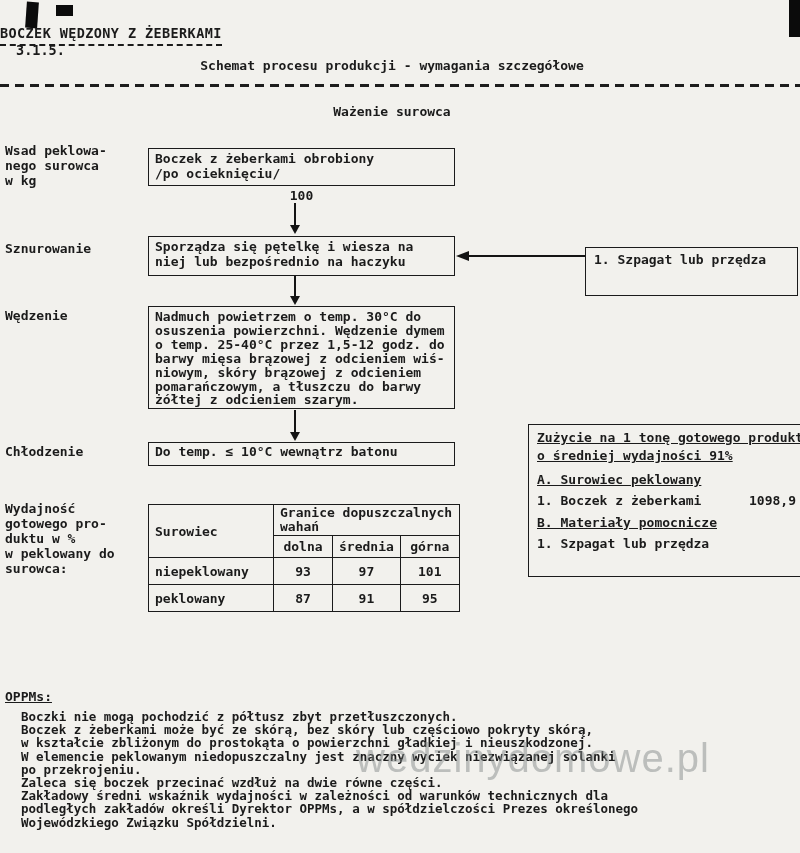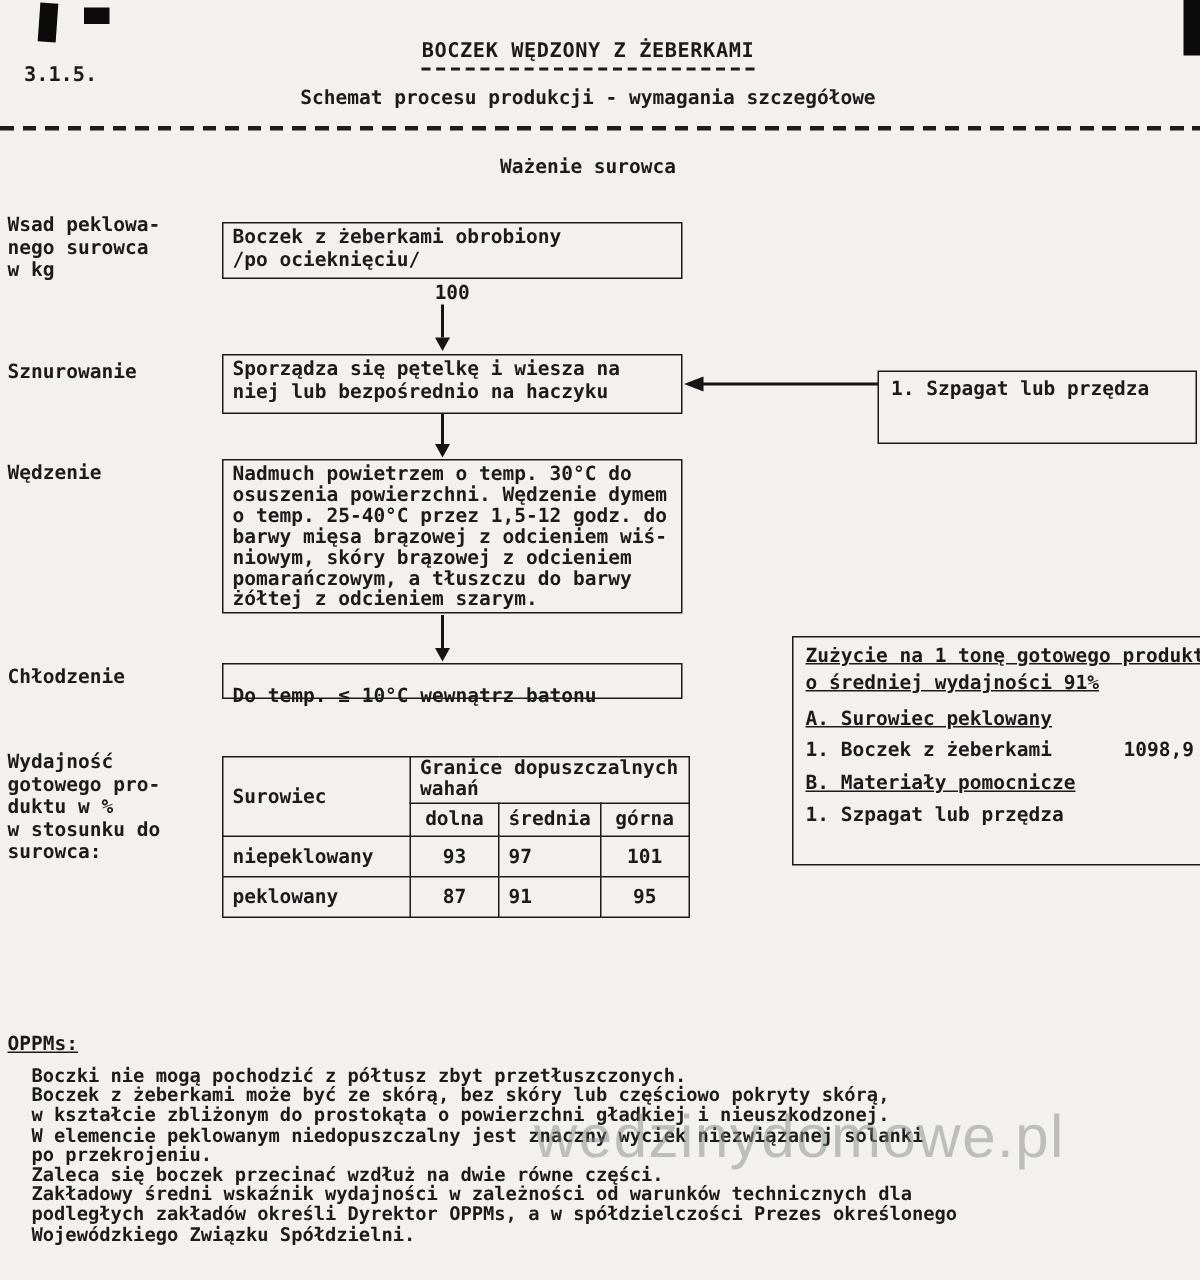--- a/index.html
+++ b/index.html
@@ -9,21 +9,21 @@
     font-family:"DejaVu Sans Mono","Liberation Mono",monospace;
     font-weight:700;color:#1b1b1b;
   }
   .abs{position:absolute;box-sizing:border-box;}
   .pre{white-space:pre-line;}
   .u{text-decoration:underline;}
   .artifact{background:#0b0b0b;}
 
   
   #section-number{left:16px;top:42px;font-size:13.5px;}
-  #title-wrap{left:0;top:23px;width:784px;text-align:center;}
+  #title-wrap{left:0;top:23px;width:784px;text-align:left;}
   #doc-title{display:inline-block;font-size:13.5px;letter-spacing:.4px;
     border-bottom:2.5px dashed #1b1b1b;padding-bottom:3px;}
   #doc-subtitle{left:0;top:58px;width:784px;text-align:center;font-size:13px;}
   #sep-dashed{left:0;top:84px;width:800px;height:2.5px;
     background:repeating-linear-gradient(90deg,#1d1d1d 0 9px,transparent 9px 15px);}
   #step-heading{left:0;top:104px;width:784px;text-align:center;font-size:13px;}
 
   
   .leftlabel{left:5px;font-size:13px;line-height:15px;}
   #label-wsad{top:143px;}
@@ -32,21 +32,21 @@
   #label-chlodzenie{top:444px;}
   #label-wydajnosc{top:501px;}
 
   
   .fbox{left:148px;width:307px;border:1.5px solid #1b1b1b;
     padding:3px 6px;font-size:13px;line-height:14.5px;}
   #box-surowiec{top:148px;height:38px;}
   #weight-100{left:148px;top:188px;width:307px;text-align:center;font-size:13px;}
   #box-sznurowanie{top:236px;height:40px;}
   #box-wedzenie{top:306px;height:103px;line-height:13.9px;}
-  #box-chlodzenie{top:442px;height:24px;padding-top:15px;}
+  #box-chlodzenie{top:442px;height:24px;padding-top:2px;}
 
   
   .vline{width:2px;background:#141414;left:294px;}
   .vhead{width:0;height:0;left:290px;
     border-left:5px solid transparent;border-right:5px solid transparent;
     border-top:9px solid #141414;}
   #arrow1-line{top:203px;height:22px;}
   #arrow1-head{top:225px;}
   #arrow2-line{top:276px;height:20px;}
   #arrow2-head{top:296px;}
@@ -69,21 +69,21 @@
   #usage-value-a{position:absolute;left:212px;top:0;}
   #usage-b{margin-top:7px;}
   #usage-item-b{margin-top:6px;}
 
   
   #yield-table{left:148px;top:504px;border-collapse:collapse;
     font-size:13px;font-weight:700;color:#1b1b1b;}
   #yield-table td{border:1.5px solid #1b1b1b;padding:1px 6px;}
   #yield-table .c-sur{width:112px;}
   #yield-table .c-d{width:46px;text-align:center;margin-top:25px;}
-  #yield-table .c-s{width:52px;text-align:left;}
+  #yield-table .c-s{width:52px;text-align:center;}
   #yield-table .c-g{width:46px;text-align:center;}
   #yield-table .hdr-span{line-height:14px;}
   #yield-table tr.r-h1{height:31px;}
   #yield-table tr.r-h2{height:22px;}
   #yield-table tr.r-d{height:27px;}
 
   
   #uwagi-title{left:5px;top:689px;font-size:13px;text-decoration:underline;}
   #uwagi-body{left:21px;top:710px;font-size:12.5px;line-height:13.2px;}
 
@@ -114,21 +114,21 @@
 
 <div class="abs leftlabel pre" id="label-wsad">Wsad peklowa-
 nego surowca
 w kg</div>
 <div class="abs leftlabel" id="label-sznurowanie">Sznurowanie</div>
 <div class="abs leftlabel" id="label-wedzenie">Wędzenie</div>
 <div class="abs leftlabel" id="label-chlodzenie">Chłodzenie</div>
 <div class="abs leftlabel pre" id="label-wydajnosc">Wydajność
 gotowego pro-
 duktu w %
-w stosunku do
+w peklowany do
 surowca:</div>
 
 <div class="abs fbox pre" id="box-surowiec">Boczek z żeberkami obrobiony
 /po ocieknięciu/</div>
 <div class="abs" id="weight-100">100</div>
 
 <div class="abs vline" id="arrow1-line"></div>
 <div class="abs vhead" id="arrow1-head"></div>
 
 <div class="abs fbox pre" id="box-sznurowanie">Sporządza się pętelkę i wiesza na

